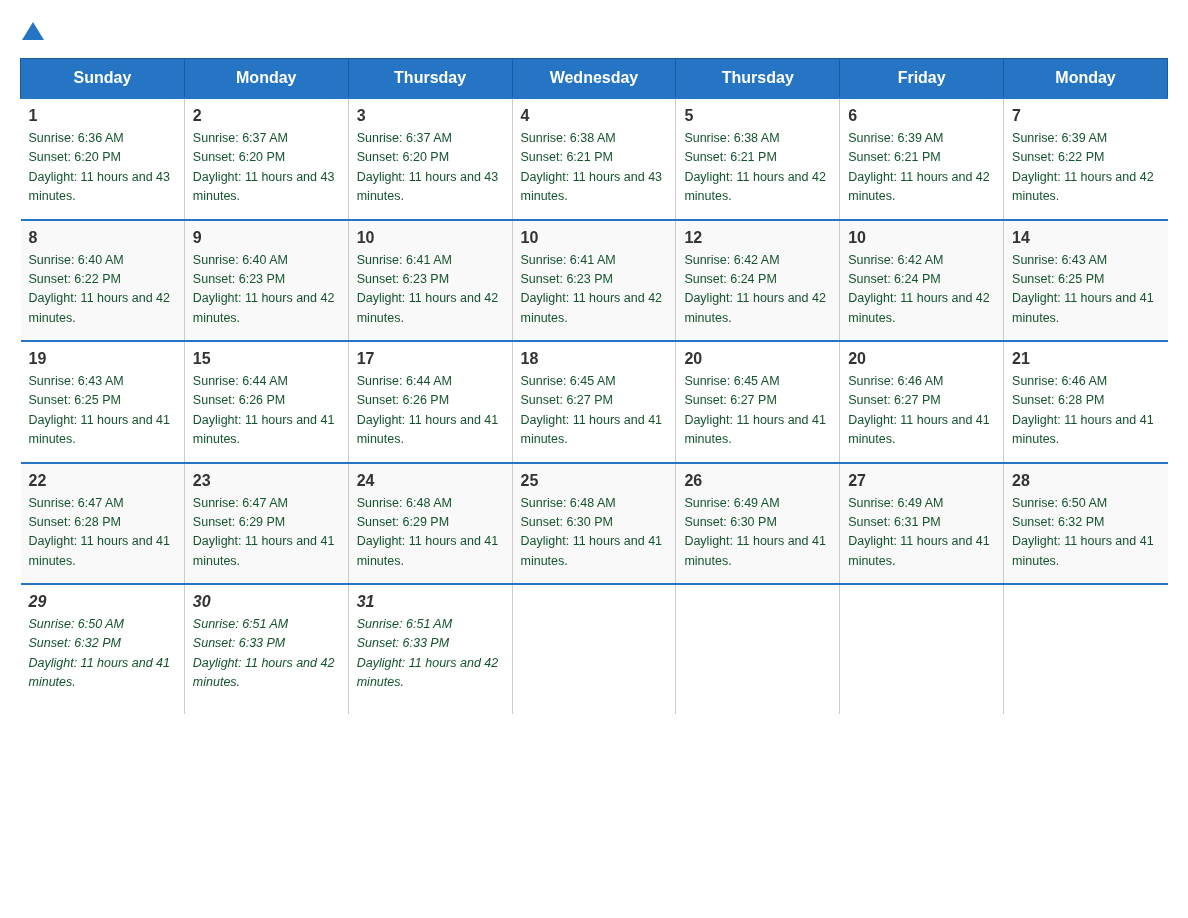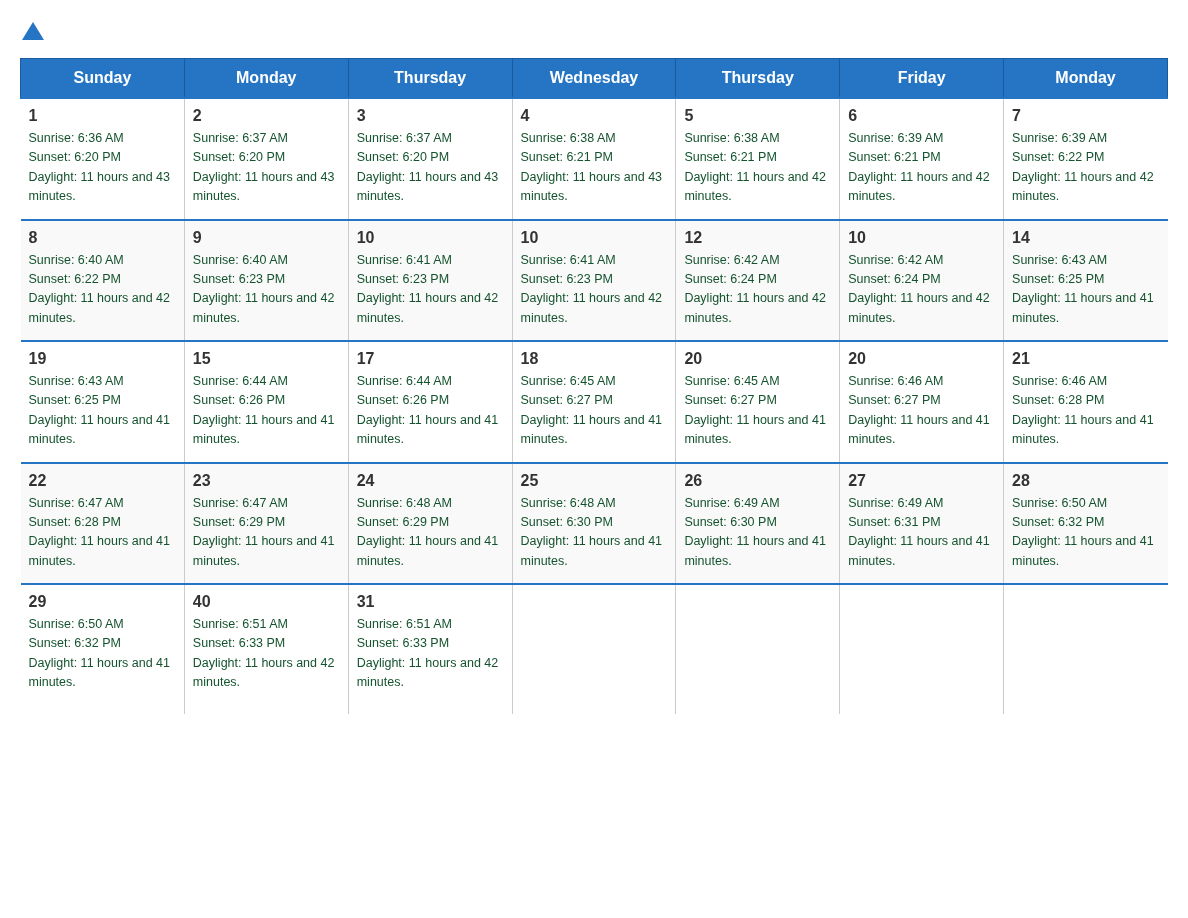--- a/index.html
+++ b/index.html
@@ -89,20 +89,21 @@
     .day-info {
       font-size: 12.5px;
       line-height: 1.55;
       color: #14532d;
     }
     tbody tr:nth-child(even) td {
       background: #f9f9f9;
     }
     .last-row td {
       height: 130px;
+      font-style: italic;
     }
   </style>
 </head>
 <body>
 
 <div class="header">
   <div class="logo">
     <div style="display:flex; align-items:center; gap:2px;">
       <span class="logo-general"></span>
       <div style="display:flex; flex-direction:column; align-items:flex-end; margin-top:2px;">
@@ -367,21 +368,21 @@
       <tr class="last-row">
         <td>
         <span class="day-num">29</span>
         <div class="day-info">
           Sunrise: 6:50 AM<br>
           Sunset: 6:32 PM<br>
           Daylight: 11 hours and 41 minutes.
         </div>
       </td>
         <td>
-        <span class="day-num">40</span>
+        <span class="day-num">30</span>
         <div class="day-info">
           Sunrise: 6:51 AM<br>
           Sunset: 6:33 PM<br>
           Daylight: 11 hours and 42 minutes.
         </div>
       </td>
         <td>
         <span class="day-num">31</span>
         <div class="day-info">
           Sunrise: 6:51 AM<br>

